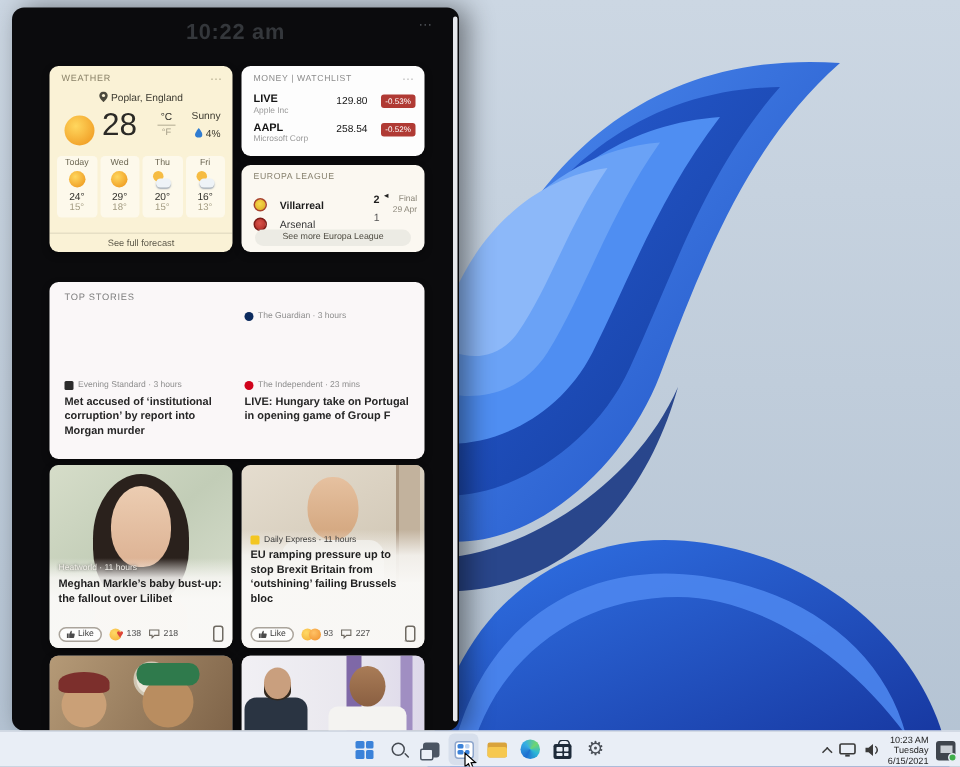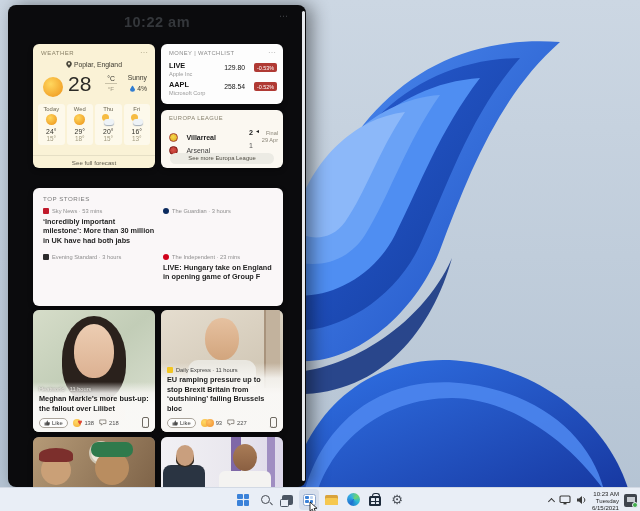--- a/index.html
+++ b/index.html
@@ -133,21 +133,21 @@
   .ph-football .beard1 { left:15px; top:18px; width:18px; height:12px; background:#33291f; border-radius:0 0 50% 50%; }
   .ph-football .body2 { right:12px; top:34px; width:52px; height:26px; background:#f4f3f1; border-radius:6px 6px 0 0; }
   .ph-football .head2 { right:26px; top:7px; width:24px; height:27px; background:linear-gradient(#a97c57,#8a5f41); border-radius:50%; }
 
   .n-overlay { position:absolute; left:0; right:0; bottom:0; padding:4px 6px 3px;
     background:linear-gradient(180deg, rgba(247,246,243,0) 0%, rgba(247,246,243,.88) 22%, rgba(250,249,247,.97) 45%); }
   .n-meta { font-size:5.7px; display:flex; align-items:center; gap:3px; margin-bottom:2px; }
   .n-meta-light { color:#f2efe9; text-shadow:0 0 2px rgba(40,40,40,.8); }
   .n-meta-dark { color:#3d3d3d; }
   .n-src-ico { width:6px; height:6px; background:#f3c621; border-radius:1px; flex:0 0 auto; }
-  .n-headline { font-size:7.3px; font-weight:bold; color:#1f1f1f; line-height:9.4px; margin-bottom:3px; }
+  .n-headline { font-size:7.3px; font-weight:bold; color:#1f1f1f; line-height:9.4px; margin-bottom:13px; }
   .engage { display:flex; align-items:center; gap:5px; height:13px; }
   .like-pill { display:flex; align-items:center; gap:2px; border:1px solid #aaa49b;
     background:rgba(255,255,255,.7); border-radius:7px; padding:1px 4px; font-size:5.8px; color:#3a3a3a; }
   .reactions { display:flex; align-items:center; }
   .emo { width:8px; height:8px; border-radius:50%; background:radial-gradient(circle at 40% 35%,#ffd966,#f2ab33); }
   .emo2 { margin-left:-3px; }
   .emo-orange { background:radial-gradient(circle at 40% 35%,#ffc266,#ef8f2a); }
   .emo-heart { font-size:8px; color:#dd4437; margin-left:-3px; line-height:8px; }
   .count { font-size:5.8px; color:#4e4e4e; margin-left:2px; }
   .comments { display:flex; align-items:center; }
@@ -332,57 +332,51 @@
     <div class="e-marker">◄</div>
     <div class="e-status">
       <div>Final</div>
       <div>29 Apr</div>
     </div>
     <div class="e-footer">See more Europa League</div>
   </div>
 
   <div class="card card-stories">
     <div class="s-title">TOP STORIES</div>
-    <div class="story story-0">
-      <div class="s-meta">
-          <span class="s-fav fav-sky"></span>
-          <span>Sky News · 53 mins</span>
-        </div>
-      <div class="s-headline">‘Incredibly important milestone’: More than 30 million in UK have had both jabs</div>
-    </div>
     <div class="story story-1">
       <div class="s-meta">
           <span class="s-fav fav-guardian"></span>
           <span>The Guardian · 3 hours</span>
         </div>
     </div>
     <div class="story story-2">
       <div class="s-meta">
           <span class="s-fav fav-standard"></span>
           <span>Evening Standard · 3 hours</span>
         </div>
+      <div class="s-headline">Met accused of ‘institutional corruption’ by report into Morgan murder</div>
     </div>
     <div class="story story-3">
       <div class="s-meta">
           <span class="s-fav fav-independent"></span>
           <span>The Independent · 23 mins</span>
         </div>
-      <div class="s-headline">LIVE: Hungary take on England in opening game of Group F</div>
+      <div class="s-headline">LIVE: Hungary take on Portugal in opening game of Group F</div>
     </div>
   </div>
 
   <div class="card card-news card-news1">
     <div class="photo ph-meghan">
       <div class="hair"></div>
         <div class="face"></div>
         <div class="chest"></div>
     </div>
     <div class="n-overlay">
       <div class="n-meta n-meta-light">Heatworld · 11 hours</div>
-      <div class="n-headline">Meghan Markle’s more bust-up: the fallout over Lilibet</div>
+      <div class="n-headline">Meghan Markle’s baby bust-up: the fallout over Lilibet</div>
       <div class="engage">
         <div class="like-pill">
           <svg width="6" height="6" viewBox="0 0 10 10">
               <path d="M1 4h2v5H1zM3.5 9h4.2c.9 0 1.4-.5 1.4-1.2l.6-2.6c.15-.8-.4-1.4-1.2-1.4H6.2l.3-1.9C6.6 1 5.6.6 5.2 1.4L3.5 4.6Z" fill="#4a4a4a"></path>
             </svg>
           <span>Like</span>
         </div>
         <div class="reactions">
           <span class="emo"></span>
           <span class="emo-heart">♥</span>

